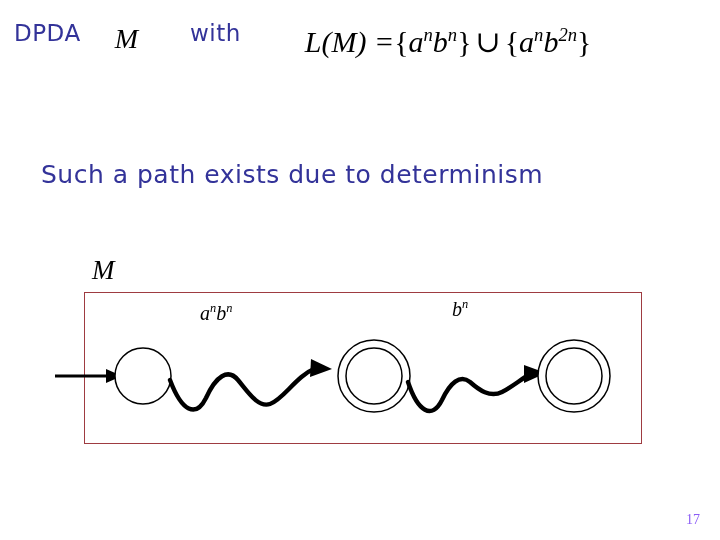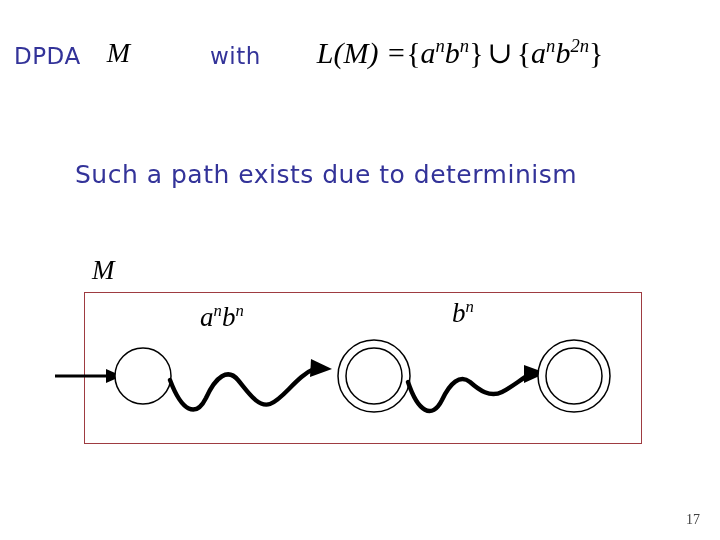--- a/index.html
+++ b/index.html
@@ -17,37 +17,38 @@
   }
 
   
   #title-line {
     position: absolute;
     left: 14px;
     top: 22px;
     width: 700px;
     height: 46px;
     display: flex;
-    align-items: flex-end;
+    align-items: flex-start;
     white-space: nowrap;
+    gap: 8px;
   }
   .blue-hand {
     color: #333399;
     font-family: "DejaVu Sans", sans-serif;
     font-weight: 500;
     letter-spacing: 0.5px;
   }
   #title-dpda {
     font-size: 23px;
     line-height: 23px;
   }
   #title-with {
     font-size: 23px;
     line-height: 23px;
-    margin-left: 80px;
+    margin-left: 44px;
   }
   .math {
     font-family: "Liberation Serif", "DejaVu Serif", serif;
     font-style: italic;
     color: #000000;
   }
   #title-machine {
     font-size: 28px;
     margin-left: 26px;
     position: relative;
@@ -78,21 +79,20 @@
 
   
   #subtitle {
     position: absolute;
     left: 0;
     top: 160px;
     width: 584px;
     text-align: center;
     font-size: 25px;
     line-height: 30px;
-    padding-left: 34px;
   }
 
   
   #diagram-area {
     position: absolute;
     left: 0;
     top: 240px;
     width: 720px;
     height: 240px;
   }
@@ -115,33 +115,33 @@
   #diagram-svg {
     position: absolute;
     left: 0;
     top: 0;
     width: 720px;
     height: 240px;
     overflow: visible;
   }
   .edge-label {
     position: absolute;
-    font-size: 27px;
+    font-size: 20px;
   }
   #edge-label-1 { left: 200px; top: 62px; }
   #edge-label-2 { left: 452px; top: 58px; }
 
   
   #page-number {
     position: absolute;
     right: 20px;
     bottom: 12px;
     font-family: "Liberation Serif", "DejaVu Serif", serif;
     font-size: 14px;
-    color: #404040;
+    color: #8b5cf6;
   }
 </style>
 </head>
 <body>
 
 <div id="title-line">
   <span id="title-dpda" class="blue-hand">DPDA</span>
 
   <span id="title-machine" class="math">M</span>
 

